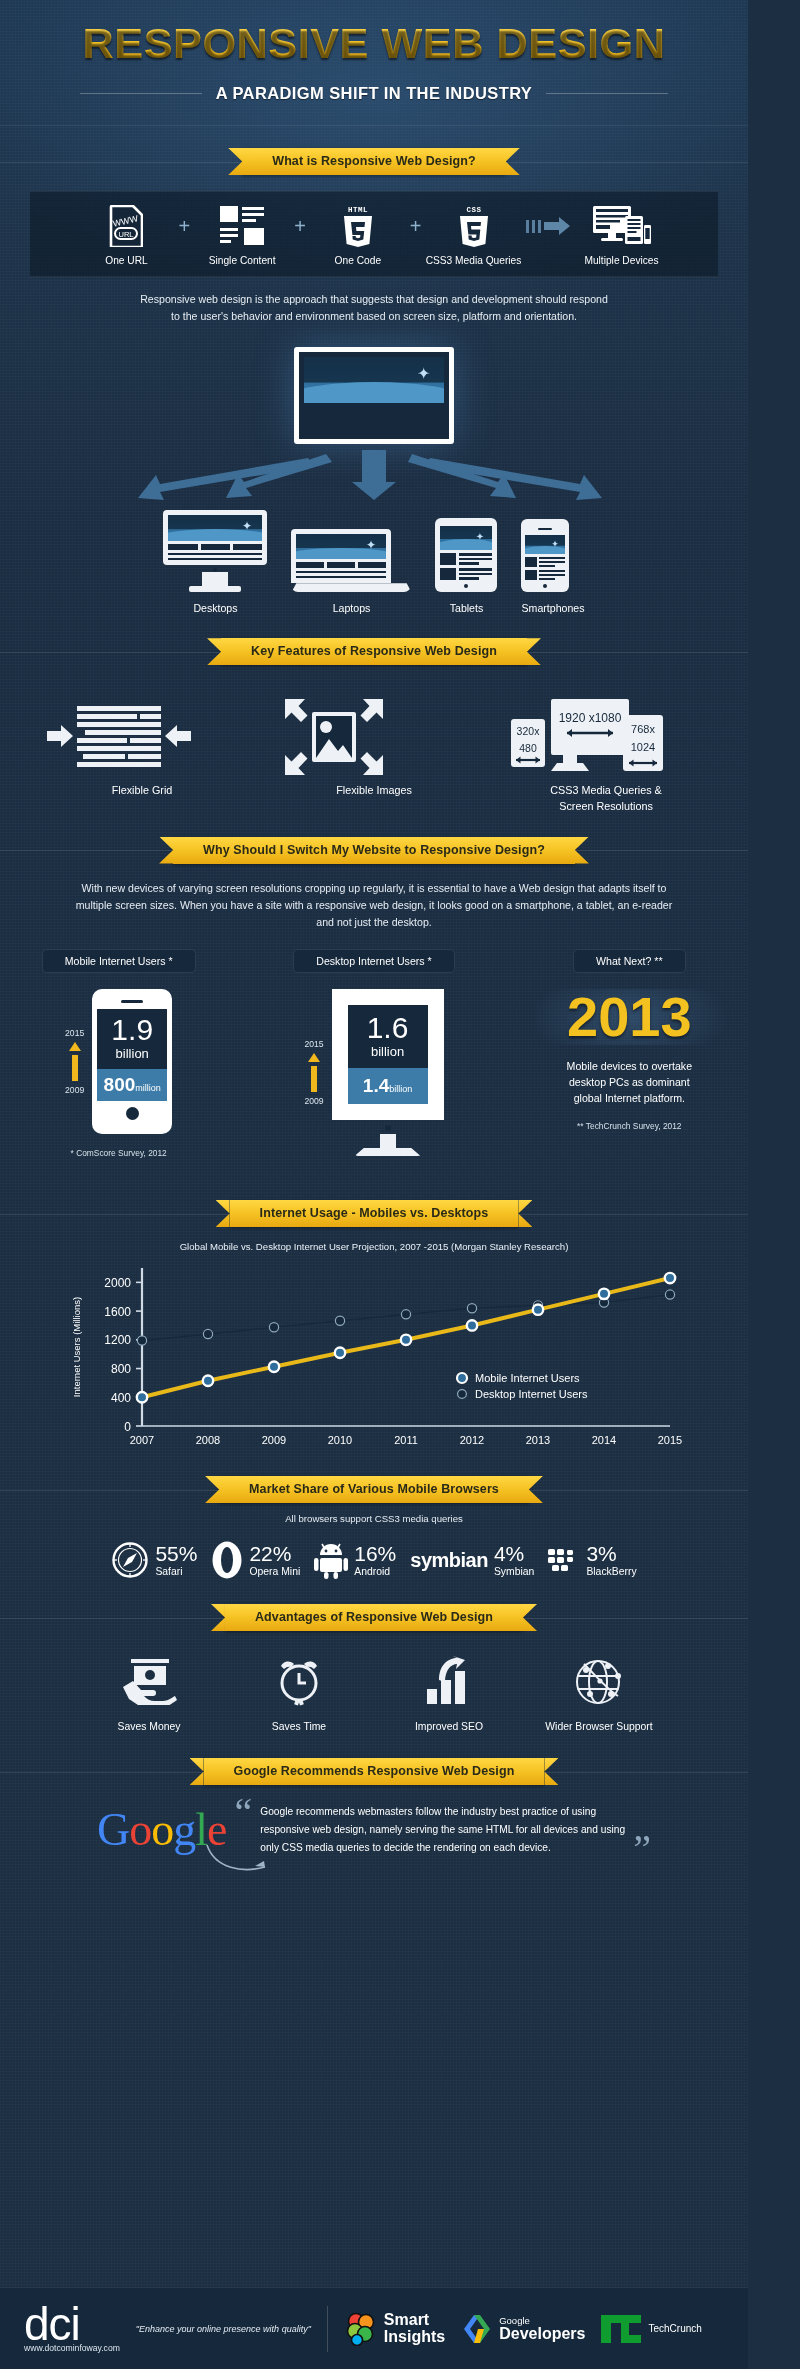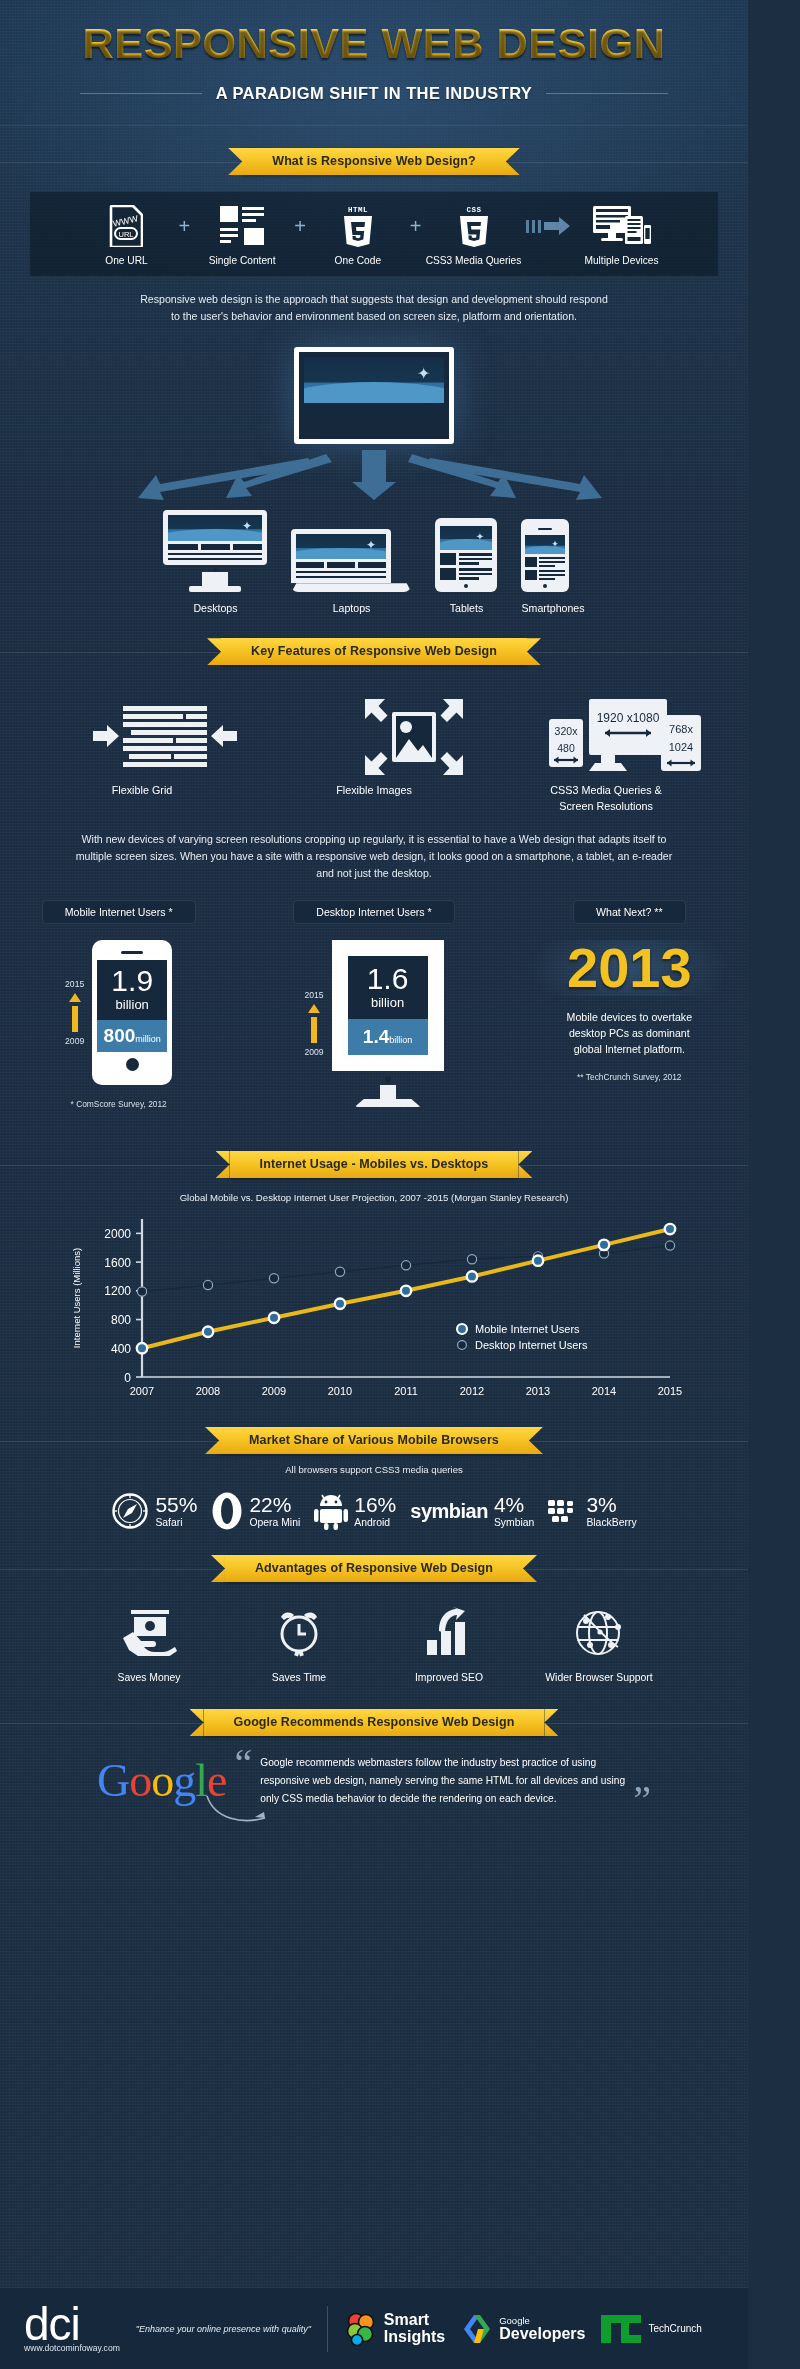--- a/index.html
+++ b/index.html
@@ -124,21 +124,21 @@
   .mon-body { background:#eef2f6; border-radius:4px; padding:5px; }
   .mon-stand { width:26px; height:14px; background:#eef2f6; margin:0 auto; }
   .mon-base { width:52px; height:6px; background:#eef2f6; border-radius:2px; margin:0 auto; }
   .lap-base { width:120px; height:9px; background:#eef2f6; border-radius:0 0 7px 7px; margin:0 auto;
               clip-path: polygon(4% 0, 96% 0, 100% 100%, 0 100%); }
   .dot { width:4px;height:4px;border-radius:50%;background:#16283b;margin:3px auto 0; }
 
   
   .kf { display:flex; justify-content:center; gap:42px; margin-top:26px; }
   .kf-item { text-align:center; width:190px; }
-  .kf-glyph { height:92px; display:flex; align-items:center; justify-content:flex-end; }
+  .kf-glyph { height:92px; display:flex; align-items:center; justify-content:flex-start; }
   .kf-label { font-size:10.8px; line-height:1.45; }
 
   
   .stats { display:flex; justify-content:flex-start; gap:18px; margin-top:18px; }
   .stat-col { width:240px; text-align:center; }
   .pill {
     display:inline-block; background:#16283b; border:1px solid rgba(255,255,255,.10);
     border-radius:5px; padding:5px 22px; font-size:10.6px; color:#fff;
   }
   .stat-body { display:flex; align-items:center; justify-content:center; gap:8px; margin-top:16px; }
@@ -536,20 +536,23 @@
           </g>
         </svg>
       </div>
       <div class="kf-label">
         <span>CSS3 Media Queries  &amp;</span><br>
         <span>Screen Resolutions</span>
       </div>
     </div>
   </div>
 
+  <div class="ribbon-row" style="margin-top:22px">
+    <div class="ribbon">Why Should I Switch My Website to Responsive Design?</div>
+  </div>
 
   <div class="sec" style="margin-top:16px">
     <div class="para" style="padding:0 22px">With new devices of varying screen resolutions cropping up regularly, it is essential to have a Web design that adapts itself to</div>
     <div class="para" style="padding:0 22px">multiple screen sizes. When you have a site with a responsive web design, it looks good on a smartphone, a tablet, an e-reader</div>
     <div class="para" style="padding:0 22px">and not just the desktop.</div>
   </div>
 
   <div class="stats">
 
     <div class="stat-col">
@@ -843,21 +846,21 @@
       <div class="goog" id="google-logo"><b style="color: rgb(66, 133, 244);">G</b><b style="color: rgb(234, 67, 53);">o</b><b style="color: rgb(251, 188, 5);">o</b><b style="color: rgb(66, 133, 244);">g</b><b style="color: rgb(52, 168, 83);">l</b><b style="color: rgb(234, 67, 53);">e</b></div>
       <svg width="74" height="34" viewBox="0 0 74 34" style="position:absolute;right:-52px;bottom:-24px">
         <path d="M2 2 C10 26, 38 30, 60 24" fill="none" stroke="#9fb4c6" stroke-width="1.6"></path>
         <path d="M60 24 l-10 -1 9 -5 Z" fill="#9fb4c6"></path>
       </svg>
     </div>
     <div class="q-mark" style="align-self:flex-start;margin-top:6px">“</div>
     <div class="q-text">
       <div>Google recommends webmasters follow the industry best practice of using</div>
       <div>responsive web design, namely serving the same HTML for all devices and using</div>
-      <div>only CSS media behavior to decide the rendering on each device.</div>
+      <div>only CSS media queries to decide the rendering on each device.</div>
     </div>
     <div class="q-mark" style="align-self:flex-end;margin-bottom:4px">”</div>
   </div>
 
   <div class="footer">
     <div>
       <div class="dci">dci</div>
       <div class="dci-url">www.dotcominfoway.com</div>
     </div>
     <div class="tagline">"Enhance your online presence with quality"</div>

